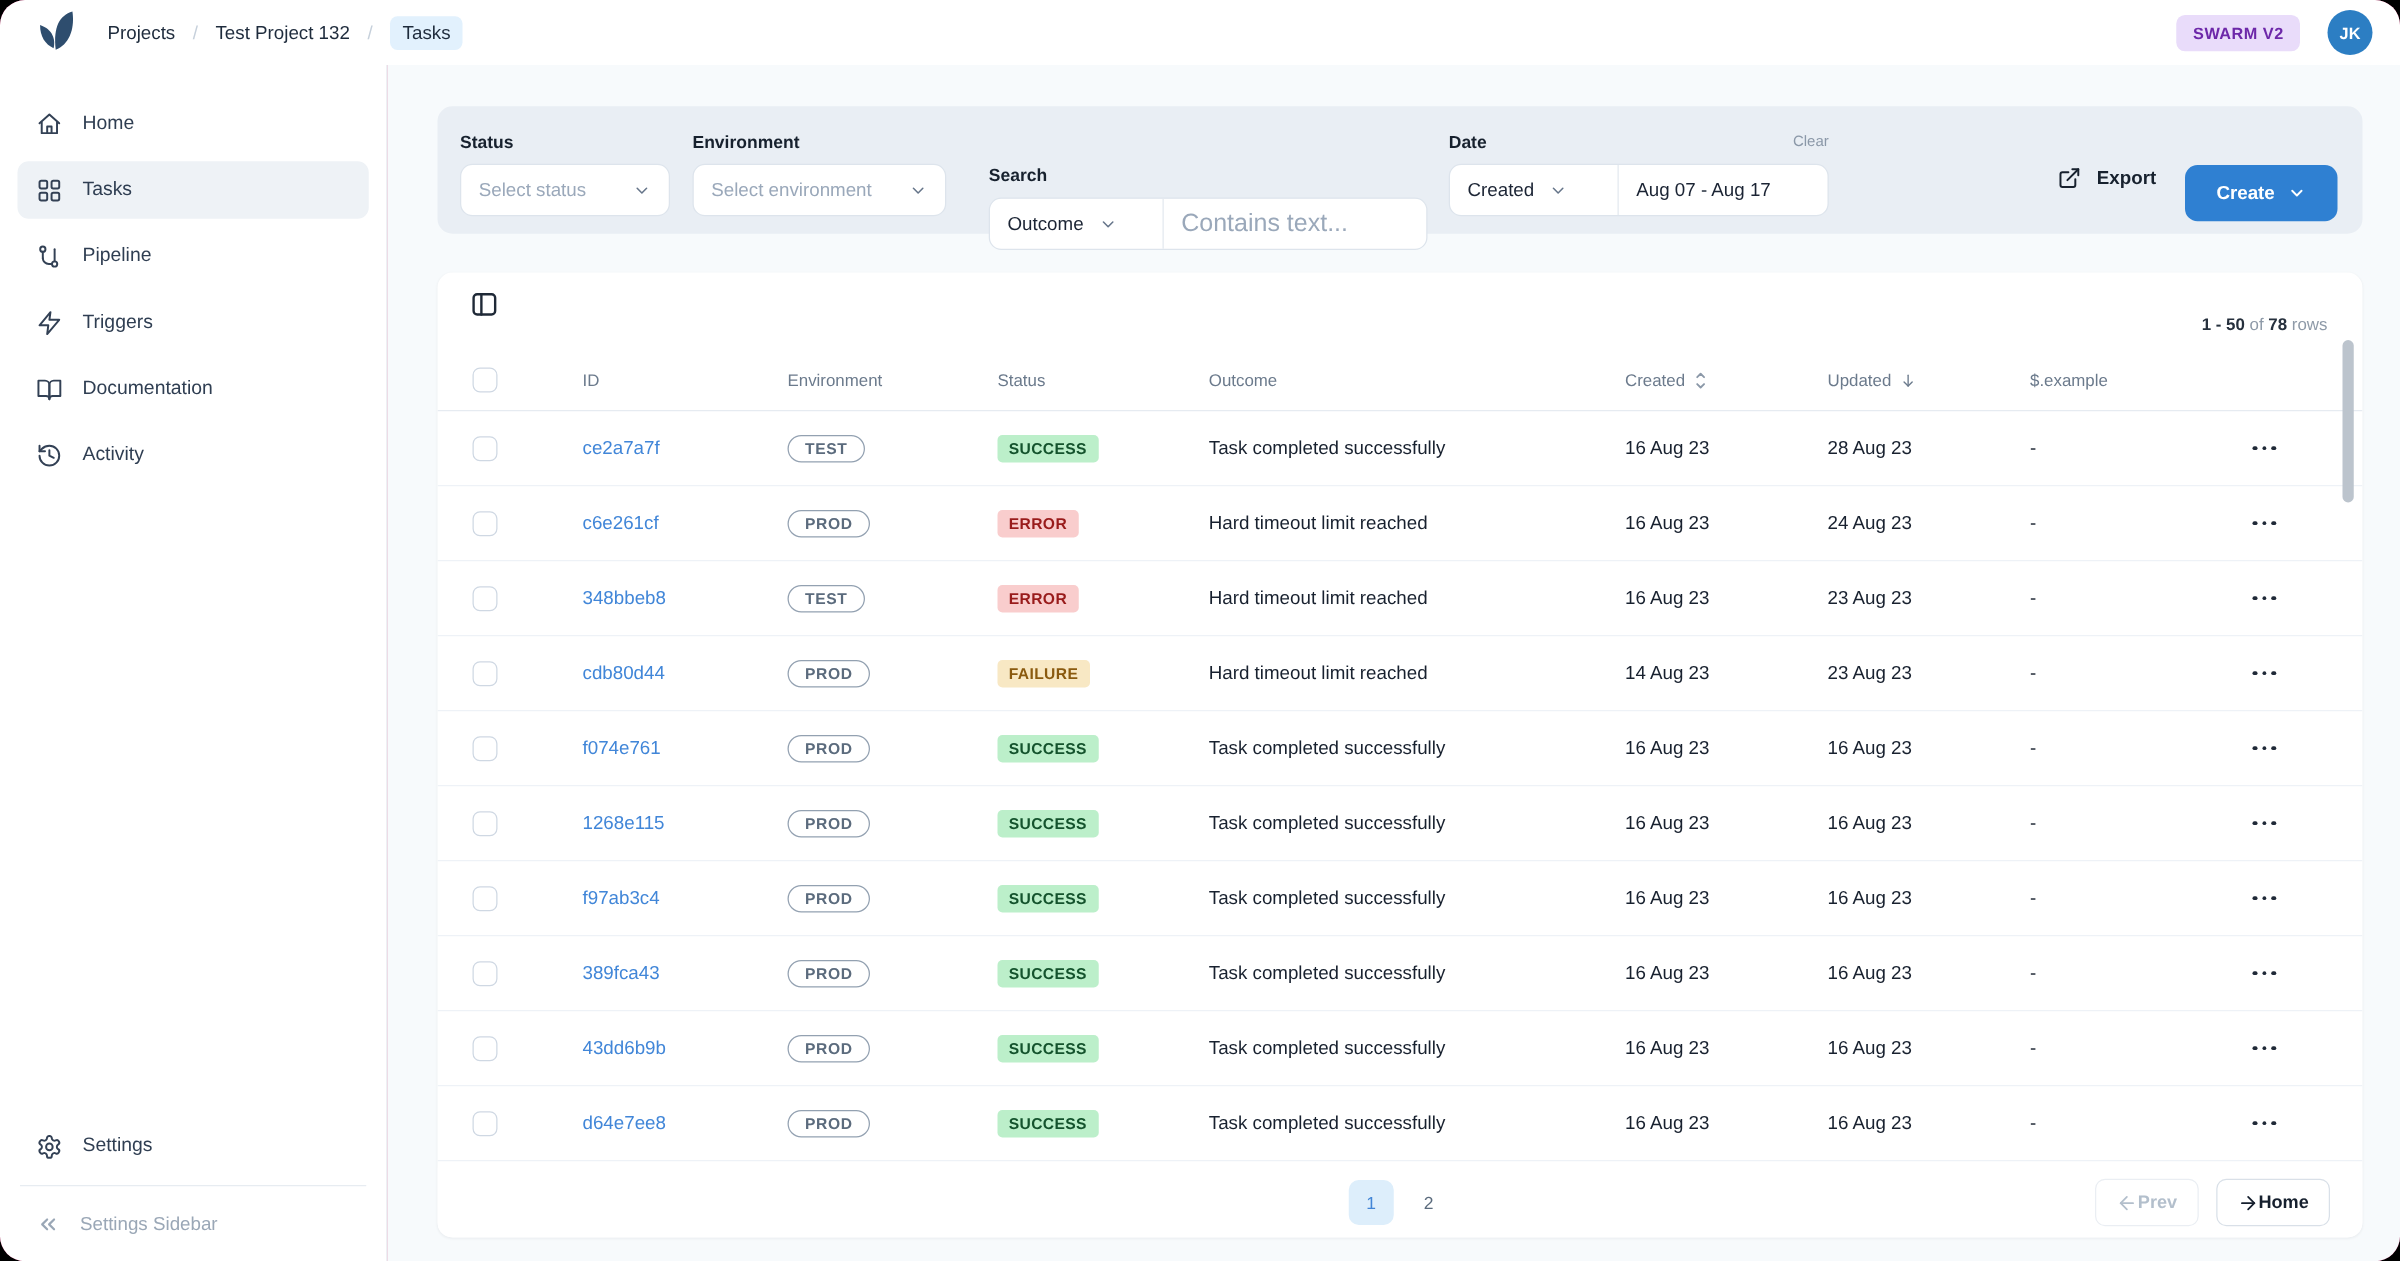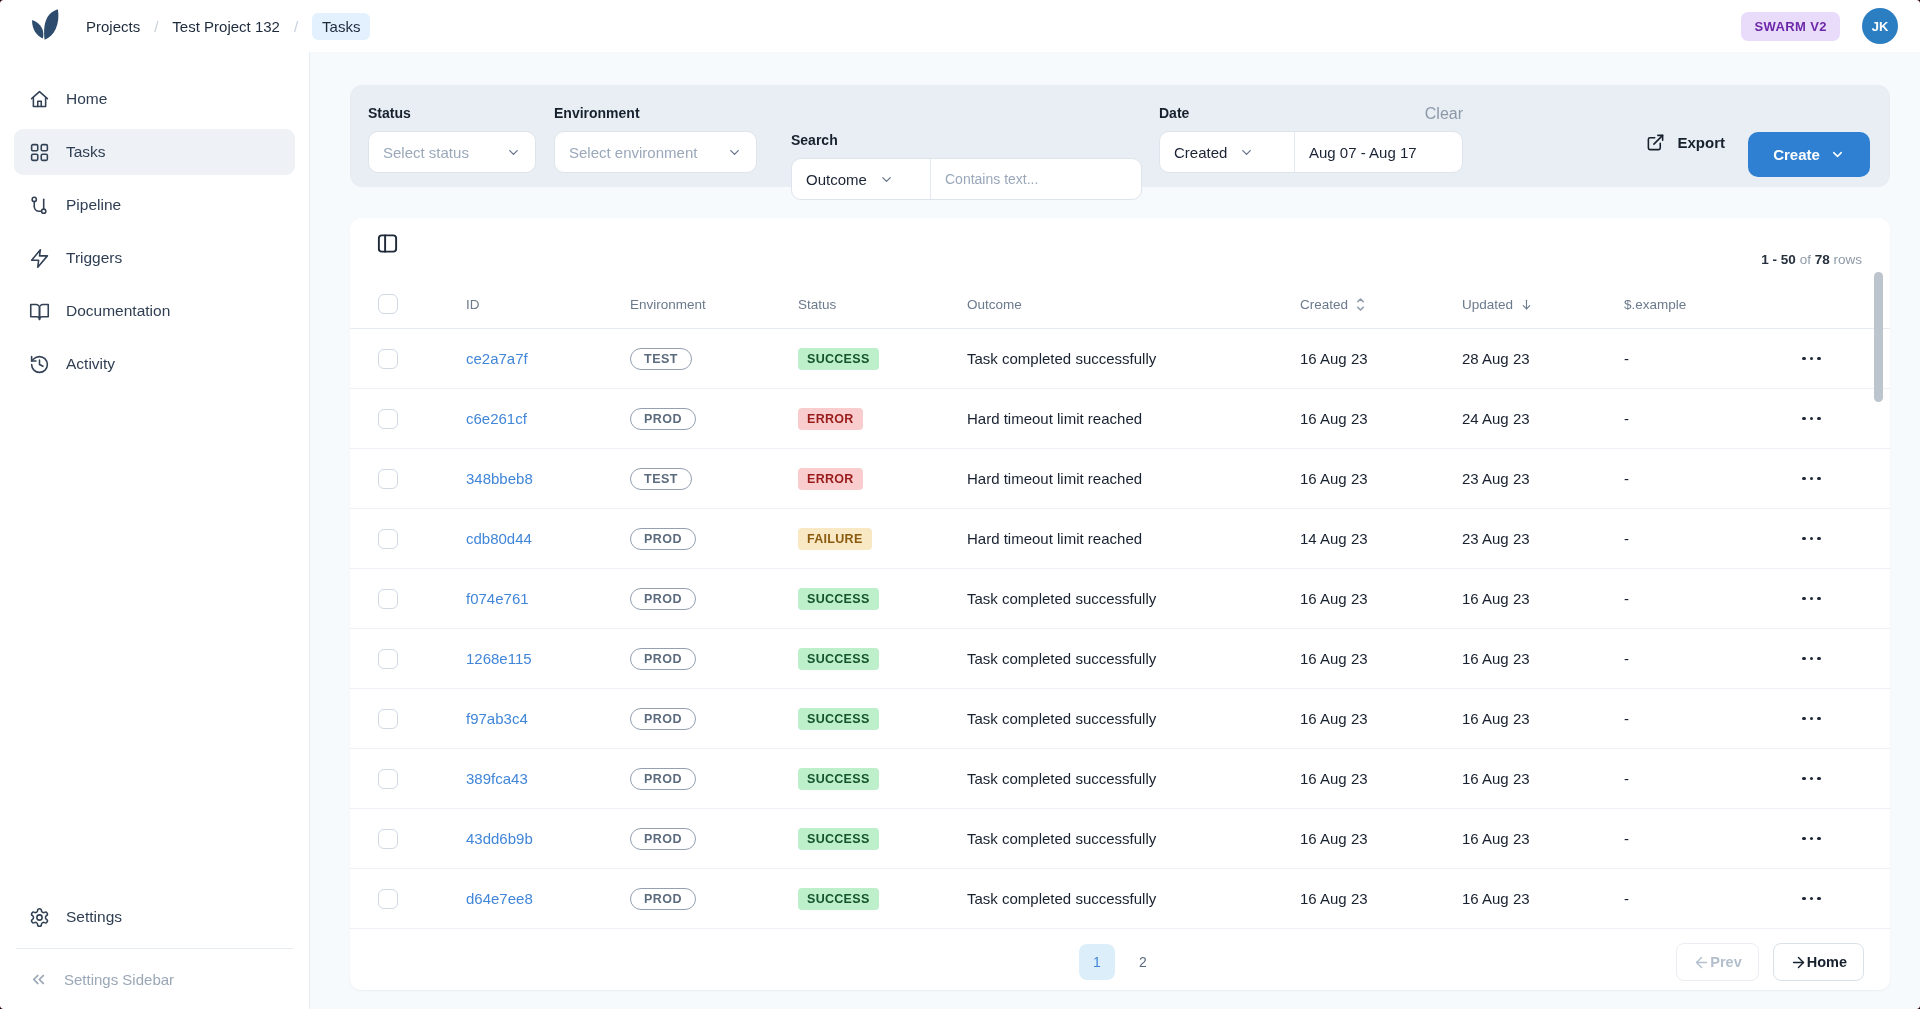--- a/index.html
+++ b/index.html
@@ -1,17 +1,17 @@
 <!DOCTYPE html>
 <html><head>
 <meta charset="utf-8">
 <style>
   html,body{margin:0;padding:0;background:#000;}
   body{width:1920px;height:1009px;position:relative;font-family:"Liberation Sans",sans-serif;-webkit-font-smoothing:antialiased;}
-  .window{position:absolute;inset:0;border-radius:4px;overflow:hidden;background:#be185d;}
+  .window{position:absolute;inset:0;border-radius:20px;overflow:hidden;background:#be185d;}
 
   
   .navbar{position:absolute;top:0;left:0;right:0;height:52px;background:#fff;display:flex;align-items:center;padding:0 22px;box-sizing:border-box;z-index:5;}
   .logo{width:46px;height:40px;display:flex;align-items:center;justify-content:center;margin-right:18px;}
   .crumbs{display:flex;align-items:center;gap:14px;font-size:15px;color:#1e2b3c;font-weight:500;}
   .crumb-sep{color:#c6d0db;font-weight:400;}
   .crumb-active{background:#e2f1fd;border-radius:6px;padding:5px 10px;}
   .nav-right{margin-left:auto;display:flex;align-items:center;gap:22px;}
   .version-badge{background:#e9dcfa;color:#6d28a9;font-size:13px;font-weight:700;letter-spacing:.4px;padding:7px 13px;border-radius:7px;}
   .avatar{width:36px;height:36px;border-radius:50%;background:#2c7ec3;color:#fff;font-size:13px;font-weight:600;display:flex;align-items:center;justify-content:center;}
@@ -28,29 +28,29 @@
 
   
   .main{position:absolute;top:52px;left:310px;right:0;bottom:0;background:#f7fafc;}
 
   
   .filter-card{position:absolute;left:40px;top:33px;width:1540px;height:102px;background:#e9eef4;border-radius:12px;box-sizing:border-box;display:flex;align-items:flex-start;padding:20px 20px 0 18px;}
   .fgroup{display:flex;flex-direction:column;}
   .flabel{font-size:14px;font-weight:600;color:#17212e;margin-bottom:9px;line-height:17px;}
   .flabel-row{display:flex;align-items:center;justify-content:space-between;margin-bottom:9px;line-height:17px;}
   .flabel-row .flabel{margin-bottom:0;}
-  .clear-link{font-size:16px;font-weight:500;color:#8b98a8;cursor:pointer;}
+  .clear-link{font-size:12px;font-weight:500;color:#8b98a8;cursor:pointer;}
   .control{height:42px;background:#fff;border:1px solid #dde4ec;border-radius:10px;box-sizing:border-box;display:flex;align-items:center;padding:0 14px;font-size:15px;}
   .control.placeholder{color:#9aa8ba;}
   .control .chev{margin-left:auto;display:flex;}
   .joined{height:42px;background:#fff;border:1px solid #dde4ec;border-radius:10px;box-sizing:border-box;display:flex;align-items:stretch;}
   .joined .seg{display:flex;align-items:center;padding:0 14px;font-size:15px;color:#1b2434;}
   .joined .seg.sel{border-right:1px solid #e3e9f0;}
   .joined .seg .chev{margin-left:12px;display:flex;}
-  .joined input{border:0;outline:none;background:transparent;font-family:"Liberation Sans",sans-serif;font-size:14px;color:#1b2434;padding:0 14px;flex:1;min-width:0;}
+  .joined input{border:0;outline:none;background:transparent;font-family:"Liberation Sans",sans-serif;font-size:20px;color:#1b2434;padding:0 14px;flex:1;min-width:0;}
   .joined input::placeholder{color:#9aa8ba;}
   .actions-right{margin-left:auto;display:flex;align-items:flex-start;gap:17px;align-self:flex-start;margin-top:27px;}
   .export-btn{display:flex;align-items:center;gap:12px;font-size:15px;font-weight:600;color:#17212e;cursor:pointer;background:none;border:0;font-family:"Liberation Sans",sans-serif;}
   .create-btn{width:122px;height:45px;background:#2f80d2;border:0;border-radius:10px;color:#fff;font-size:15px;font-weight:600;display:flex;align-items:center;justify-content:center;gap:10px;cursor:pointer;font-family:"Liberation Sans",sans-serif;}
 
   
   .table-card{position:absolute;left:40px;top:166px;width:1540px;height:772px;background:#fff;border-radius:12px;box-shadow:0 1px 2px rgba(16,24,40,.05);overflow:hidden;}
   .tc-toolbar-icon{position:absolute;left:26px;top:14px;cursor:pointer;}
   .rows-summary{position:absolute;right:28px;top:34px;font-size:13.5px;color:#8e9aa8;}
   .rows-summary b{color:#26303d;font-weight:700;}

